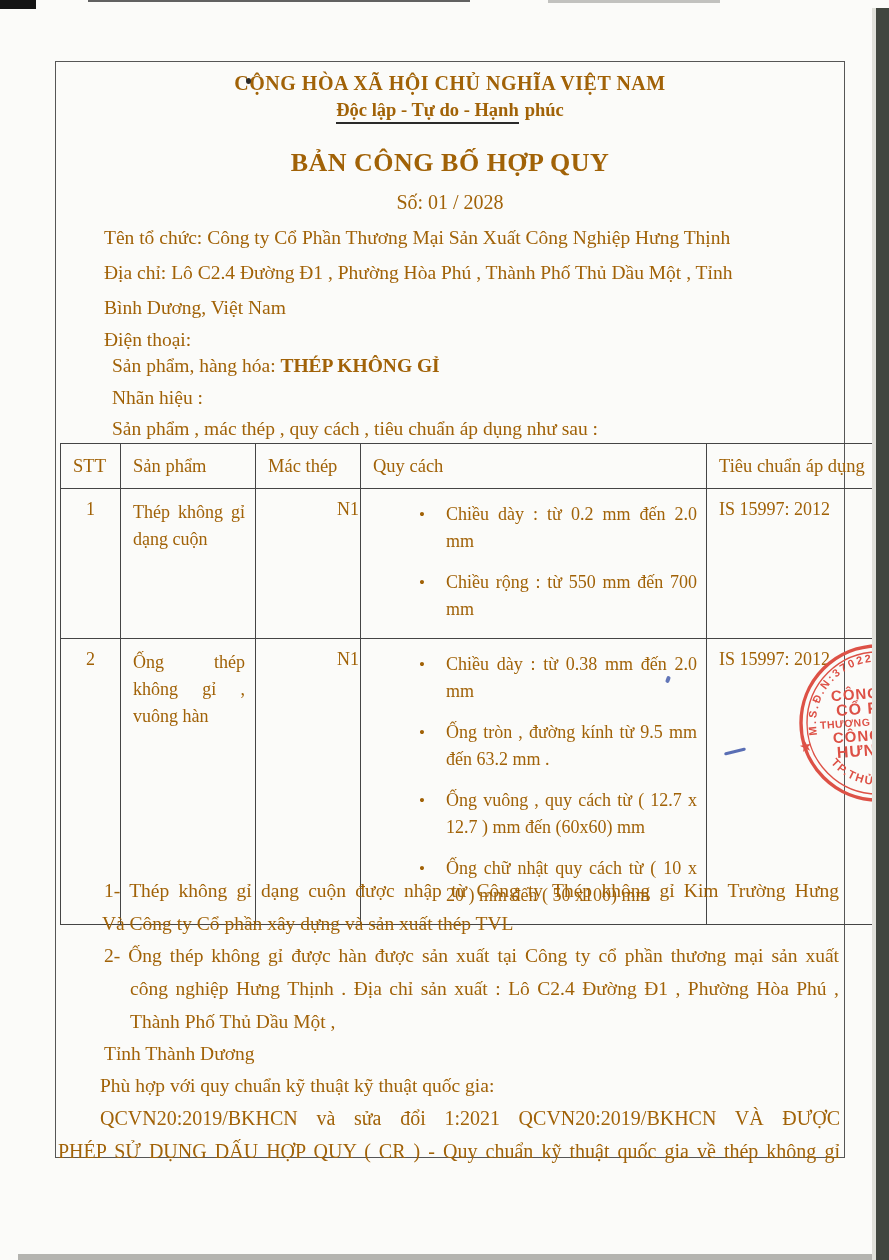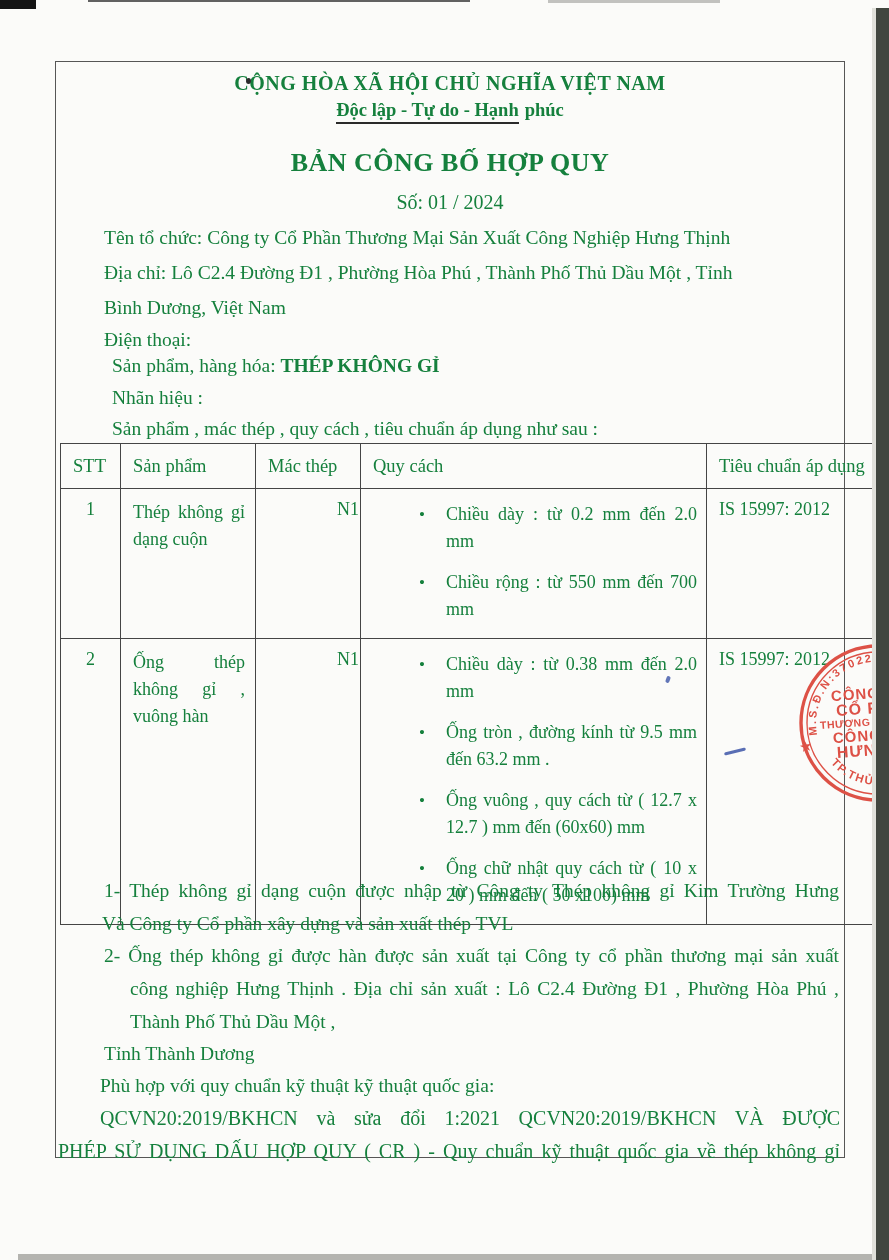--- a/index.html
+++ b/index.html
@@ -1,19 +1,19 @@
 <!DOCTYPE html>
 <html><head>
 <meta charset="utf-8">
 <style>
   html,body { margin:0; padding:0; background:#e9e9e9; }
   .page {
     position:relative; width:889px; height:1260px; margin:0 auto;
     background:#fbfbf9; overflow:hidden;
-    font-family:"Liberation Serif", serif; color:#15803d;
+    font-family:"Liberation Serif", serif; color:#a16207;
   }
   
   .corner-mark { position:absolute; left:0; top:0; width:36px; height:9px; background:#141414; z-index:20; }
   .top-smudge-1 { position:absolute; left:88px; top:0; width:382px; height:2px; background:#2e2e2e; opacity:.75; z-index:20; }
   .top-smudge-2 { position:absolute; left:548px; top:0; width:172px; height:3px; background:#8a8a86; opacity:.5; z-index:20; }
   .speck-dot { position:absolute; left:246px; top:78px; width:5px; height:6px; background:#2b2b2b; border-radius:50%; z-index:20; }
   .scan-strip-right { position:absolute; right:0; top:8px; bottom:0; width:13px; background:#41463f; border-left:4px solid #e0e0da; z-index:30; }
   .scan-strip-bottom { position:absolute; left:18px; right:0; bottom:0; height:6px; background:#b4b4b0; z-index:25; }
   .pen-mark { position:absolute; left:724px; top:750px; width:22px; height:3px; background:#3c55a8; transform:rotate(-14deg); opacity:.85; z-index:8; border-radius:2px; }
   .pen-speck { position:absolute; left:666px; top:676px; width:4px; height:7px; background:#3c55a8; transform:rotate(20deg); opacity:.8; z-index:8; border-radius:2px; }
@@ -82,21 +82,21 @@
 
 <div class="page">
 
   <div class="frame"></div>
 
   <div class="abs centered nat-title">CỘNG HÒA XÃ HỘI CHỦ NGHĨA VIỆT NAM</div>
   <div class="abs centered doc-title">BẢN CÔNG BỐ HỢP QUY</div>
   <div class="abs centered motto">
     <span class="u">Độc lập - Tự do - Hạnh</span><span class="tail">phúc</span>
   </div>
-  <div class="abs centered doc-num">Số: 01 / 2024</div>
+  <div class="abs centered doc-num">Số: 01 / 2028</div>
 
   <div class="abs body-line nowrap line-org">Tên tổ chức: Công ty Cổ Phần Thương Mại Sản Xuất Công Nghiệp Hưng Thịnh</div>
   <div class="abs body-line nowrap line-addr1">Địa chỉ: Lô C2.4 Đường Đ1 , Phường Hòa Phú , Thành Phố Thủ Dầu Một , Tỉnh</div>
   <div class="abs body-line nowrap line-addr2">Bình Dương, Việt Nam</div>
   <div class="abs body-line nowrap line-phone">Điện thoại:</div>
   <div class="abs body-line nowrap line-prod">
     <span>Sản phẩm, hàng hóa:</span>
     <span class="bold">THÉP KHÔNG GỈ</span>
   </div>
   <div class="abs body-line nowrap line-brand">Nhãn hiệu :</div>

